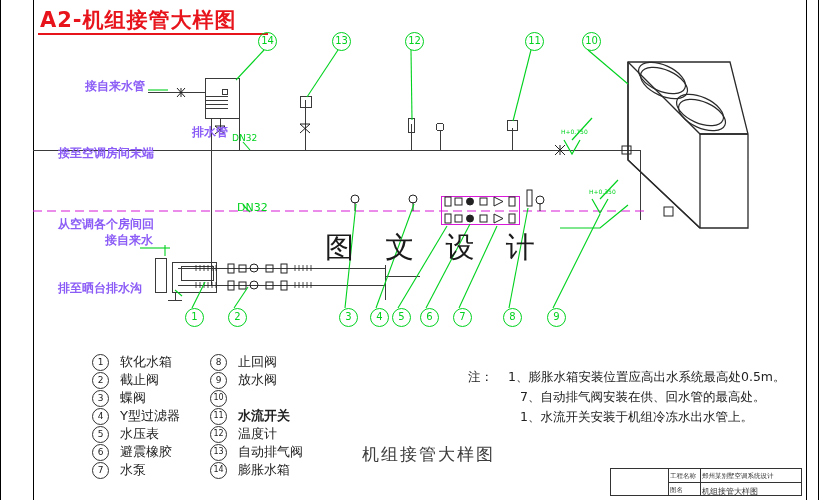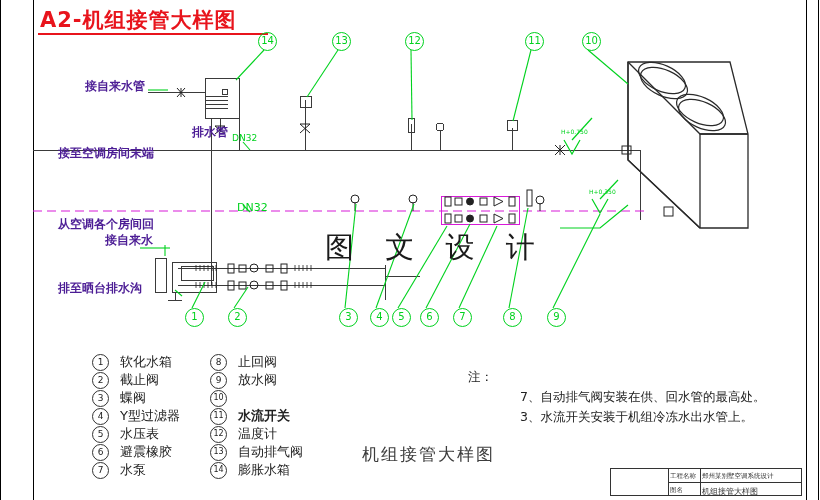--- a/index.html
+++ b/index.html
@@ -11,21 +11,21 @@
   .frame-left-outer{position:absolute;left:0;top:0;width:1px;height:500px;background:#000;}
   .frame-left-inner{position:absolute;left:33px;top:0;width:1px;height:500px;background:#000;}
   .frame-right-inner{position:absolute;left:806px;top:0;width:1px;height:500px;background:#000;}
   .frame-right-outer{position:absolute;left:818px;top:0;width:1px;height:500px;background:#000;}
 
   .title-main{position:absolute;left:40px;top:6px;font-size:21px;font-weight:bold;
        color:#e8141c;letter-spacing:1px;white-space:nowrap;
        font-family:"DejaVu Sans","Liberation Sans",sans-serif;}
   .title-underline{position:absolute;left:38px;top:33px;width:230px;height:2px;background:#e8141c;}
 
-  .glabel{position:absolute;color:#4c1d95;font-size:12px;white-space:nowrap;font-weight:bold;}
+  .glabel{position:absolute;color:#8b5cf6;font-size:12px;white-space:nowrap;font-weight:bold;}
   .glabel-sm{position:absolute;color:#00d21e;font-size:9px;white-space:nowrap;}
 
   .bubble{position:absolute;width:17px;height:17px;border:1.3px solid #00d21e;border-radius:50%;
       color:#00d21e;font-size:10px;line-height:16px;text-align:center;background:transparent;}
   .lg-num{position:absolute;width:15px;height:15px;border:1px solid #333;border-radius:50%;
       font-size:9px;line-height:14px;text-align:center;color:#222;}
   .lg-txt{position:absolute;font-size:13px;color:#222;white-space:nowrap;
       font-family:"DejaVu Sans","Liberation Sans",sans-serif;}
 
   .note-head{position:absolute;font-size:12.5px;color:#222;white-space:nowrap;}
@@ -273,22 +273,23 @@
   <div class="lg-num" style="left:210px;top:408px;font-size:8px;">11</div>
   <div class="lg-txt" style="left:238px;top:407px;font-weight:bold;">水流开关</div>
   <div class="lg-num" style="left:210px;top:426px;font-size:8px;">12</div>
   <div class="lg-txt" style="left:238px;top:425px;">温度计</div>
   <div class="lg-num" style="left:210px;top:444px;font-size:8px;">13</div>
   <div class="lg-txt" style="left:238px;top:443px;">自动排气阀</div>
   <div class="lg-num" style="left:210px;top:462px;font-size:8px;">14</div>
   <div class="lg-txt" style="left:238px;top:461px;">膨胀水箱</div>
 
   <div class="note-head" style="left:468px;top:369px;">注：</div>
+  <div class="note-line" style="left:508px;top:369px;">1、膨胀水箱安装位置应高出水系统最高处0.5m。</div>
   <div class="note-line" style="left:520px;top:389px;">7、自动排气阀安装在供、回水管的最高处。</div>
-  <div class="note-line" style="left:520px;top:409px;">3、水流开关安装于机组冷冻水出水管上。</div>
+  <div class="note-line" style="left:520px;top:409px;">1、水流开关安装于机组冷冻水出水管上。</div>
 
   <div class="draw-title">机组接管大样图</div>
 
   <div class="tb" style="left:610px;top:468px;width:192px;height:28px;"></div>
   <div class="tb" style="left:668px;top:468px;width:0;height:28px;border-width:0 0 0 1px;"></div>
   <div class="tb" style="left:700px;top:468px;width:0;height:28px;border-width:0 0 0 1px;"></div>
   <div class="tb" style="left:668px;top:482px;width:134px;height:0;border-width:1px 0 0 0;"></div>
 
   <div class="tb-txt" style="left:670px;top:472px;width:30px;">工程名称</div>
   <div class="tb-txt" style="left:702px;top:472px;width:84px;">郑州某别墅空调系统设计</div>

